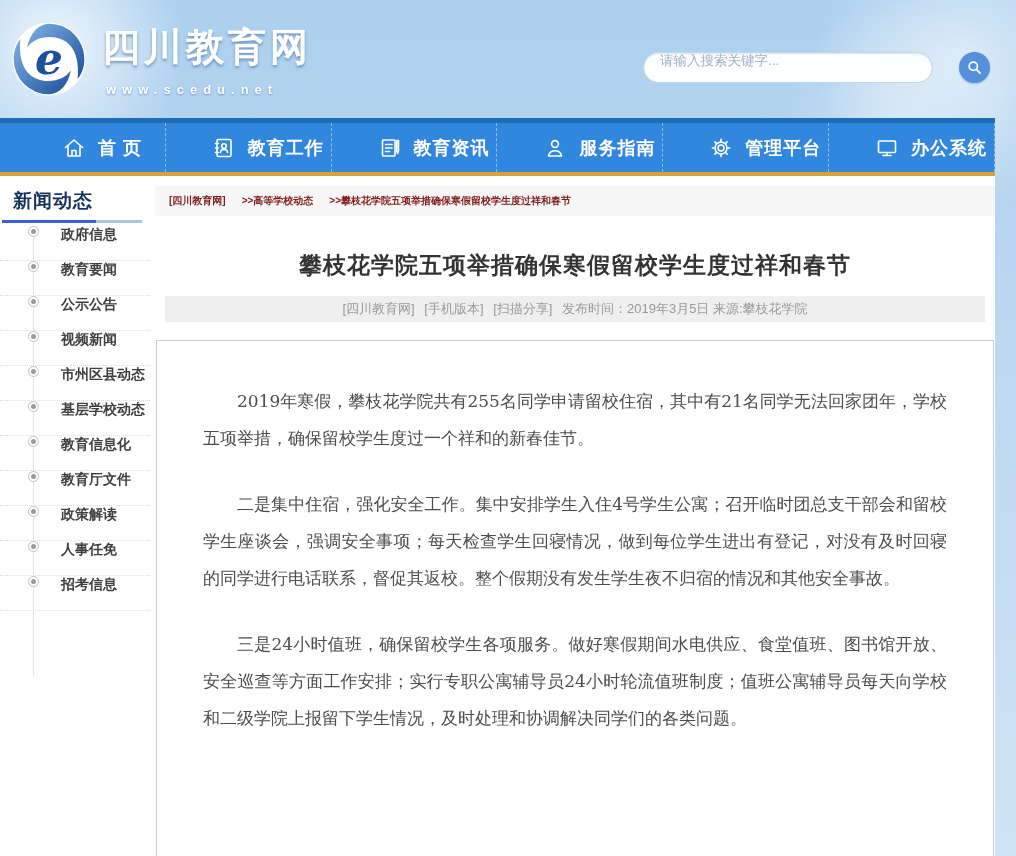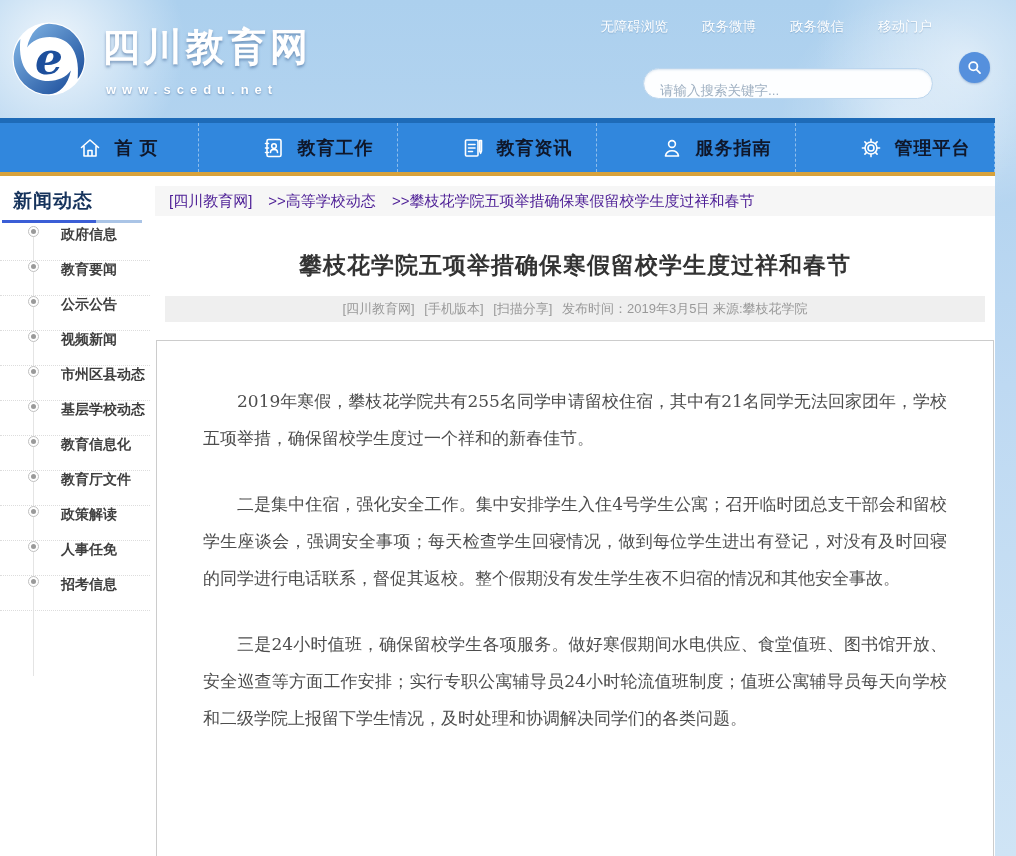--- a/index.html
+++ b/index.html
@@ -20,44 +20,44 @@
     font-size:38px; font-weight:bold; color:#fff; letter-spacing:4px;
     text-shadow:0 2px 3px rgba(50,90,140,.55), 0 0 1px rgba(255,255,255,.8);
   }
   .site-url {
     position:absolute; left:106px; top:82px; font-size:13px; font-weight:bold;
     color:#fff; letter-spacing:6px; text-shadow:0 1px 2px rgba(60,100,150,.6);
   }
   .top-links { position:absolute; top:18px; right:84px; display:flex; gap:34px; }
   .top-links a { color:#fff; font-size:13.5px; text-decoration:none; text-shadow:0 1px 1px rgba(90,130,170,.4); cursor:pointer; }
   .search-pill {
-    position:absolute; top:68px; right:83px; width:290px; height:31px;
+    position:absolute; top:52px; right:83px; width:290px; height:31px;
     background:#fdfeff; border:1px solid #bcd6ee; border-radius:16px;
-    box-shadow:0 1px 2px rgba(120,160,200,.25) inset; display:flex; align-items:flex-end;
+    box-shadow:0 1px 2px rgba(120,160,200,.25) inset; display:flex; align-items:flex-start;
   }
   .search-pill input {
     border:none; outline:none; background:transparent; width:100%;
     padding:0 16px; font-size:13.5px; color:#555; font-family:"Liberation Sans", sans-serif;
   }
   .search-pill input::placeholder { color:#9fb0c2; }
   .search-btn {
     position:absolute; top:52px; right:26px; width:31px; height:31px; border-radius:50%;
     background:#5590dd; border:none; cursor:pointer; display:flex; align-items:center; justify-content:center;
     box-shadow:0 1px 2px rgba(60,100,160,.35);
   }
   .search-btn svg { width:19px; height:19px; }
   
   .navbar {
     position:absolute; left:0; top:118px; width:995px; height:49px;
     background:#3187dd; border-top:5px solid #1e6bb8; border-bottom:4px solid #d8a23b;
     box-sizing:content-box; display:flex;
   }
   .nav-item {
     flex:1; display:flex; align-items:center; justify-content:center; gap:12px;
-    color:#0f172a; font-size:18px; font-weight:bold; letter-spacing:1px;
+    color:#ffffff; font-size:18px; font-weight:bold; letter-spacing:1px;
     border-right:1px dashed rgba(255,255,255,.45); cursor:pointer;margin-left:39px;
   }
   .nav-item svg { width:24px; height:24px; }
   
   .page-body { position:absolute; left:0; top:176px; width:995px; height:680px; background:#fff;padding-left:6px; }
   
   .sidebar { position:absolute; left:0; top:12px; width:150px; }
   .side-title { padding-left:13px; font-size:19px; font-weight:bold; color:#16335c; letter-spacing:1px; }
   .side-title-bar { width:140px; height:3px; margin:6px 0 3px 2px;
     background:linear-gradient(90deg,#3b5ed6 0 67%, #aac4e6 67% 100%); }
@@ -65,21 +65,21 @@
   .side-list::before { content:""; position:absolute; left:33px; top:8px; height:442px; width:1px; background:#e4e4e4; }
   .side-item {
     position:relative; display:flex; align-items:flex-start; gap:22px; height:35px;
     padding-left:28px; border-bottom:1px dotted #ddd; cursor:pointer;
   }
   .bullet { position:relative; width:11px; height:11px; border:1px solid #c0c0c0; border-radius:50%; background:#fff; flex:none; }
   .bullet::after { content:""; position:absolute; left:2px; top:2px; width:5px; height:5px; border-radius:50%; background:#9a9a9a; }
   .side-item span.lbl { font-size:14px; font-weight:bold; color:#3f3f3f; white-space:nowrap; }
   
   .main { position:absolute; left:155px; top:10px; width:840px; }
-  .breadcrumb { height:30px; line-height:30px; background:#f6f6f6; padding-left:14px; font-size:15px; color:#4c1d95; white-space:nowrap; overflow:hidden; }
+  .breadcrumb { height:30px; line-height:30px; background:#f6f6f6; padding-left:14px; font-size:10px; color:#7f1d1d; white-space:nowrap; overflow:hidden;font-weight:bold; }
   .breadcrumb span { margin-right:16px; }
   .breadcrumb span.link { cursor:pointer; }
   .article-title { margin-top:32px; text-align:center; font-size:23px; line-height:34px; font-weight:bold; color:#333; letter-spacing:1px; }
   .article-meta { margin:14px 10px 0; height:26px; line-height:26px; background:#efefef; text-align:center; font-size:13px; color:#999; }
   .article-meta span { margin:0 3px; }
   .article-meta span.link { cursor:pointer; }
   .article-box {
     margin:18px 1px 0; border:1px solid #ccc; background:#fff; height:560px;
     padding:42px 36px 20px; overflow:hidden;
   }
@@ -102,26 +102,20 @@
         </linearGradient>
       </defs>
       <circle cx="32" cy="32" r="30" fill="#fff"></circle>
       <path d="M32 3a29 29 0 0 1 29 29c0 6.5-2 12-5.5 16.5C58 23 46 14 32.5 14c-8 0-14.5 3-18.5 8.5C16.5 10.5 23.5 3 32 3z" fill="url(#lg)"></path>
       <path d="M32 61A29 29 0 0 1 3 32c0-6.5 2-12 5.5-16.5C6 41 18 50 31.5 50c8 0 14.5-3 18.5-8.5C47.5 53.5 40.5 61 32 61z" fill="url(#lg)"></path>
       <text x="32" y="44" font-size="36" font-style="italic" font-weight="bold" text-anchor="middle" fill="#1d4f9c" font-family="DejaVu Serif, serif">e</text>
     </svg>
     <div class="site-name">四川教育网</div>
     <div class="site-url">www.scedu.net</div>
 
-    <div class="top-links">
-      <a>无障碍浏览</a>
-      <a>政务微博</a>
-      <a>政务微信</a>
-      <a>移动门户</a>
-    </div>
 
     <div class="search-pill">
       <input type="text" placeholder="请输入搜索关键字..." style="">
     </div>
     <button class="search-btn">
       <svg viewBox="0 0 24 24" fill="none" stroke="#fff" stroke-width="2.2" stroke-linecap="round">
         <circle cx="10.5" cy="10.5" r="5.2"></circle>
           <path d="M14.6 14.6 19 19"></path>
       </svg>
     </button>
@@ -159,20 +153,27 @@
       <span>服务指南</span>
     </div>
     <div class="nav-item">
       <svg viewBox="0 0 24 24" fill="none" stroke="#fff" stroke-width="1.6" stroke-linecap="round">
         <circle cx="12" cy="12" r="3"></circle>
           <circle cx="12" cy="12" r="6"></circle>
         <path d="M12 3.4v2.3M12 18.3v2.3M3.4 12h2.3M18.3 12h2.3M5.9 5.9l1.7 1.7M16.4 16.4l1.7 1.7M18.1 5.9l-1.7 1.7M7.6 16.4l-1.7 1.7"></path>
       </svg>
       <span>管理平台</span>
     </div>
+    <div class="nav-item">
+      <svg viewBox="0 0 24 24" fill="none" stroke="#fff" stroke-width="1.6" stroke-linecap="round">
+        <rect x="3.5" y="5" width="17" height="11.5" rx="1"></rect>
+          <path d="M12 16.5v3M8 19.5h8"></path>
+      </svg>
+      <span>办公系统</span>
+    </div>
   </div>
 
   <div class="page-body">
 
     <div class="sidebar">
       <div class="side-title">新闻动态</div>
       <div class="side-title-bar"></div>
       <div class="side-list">
         <div class="side-item">
             <span class="bullet"></span>

